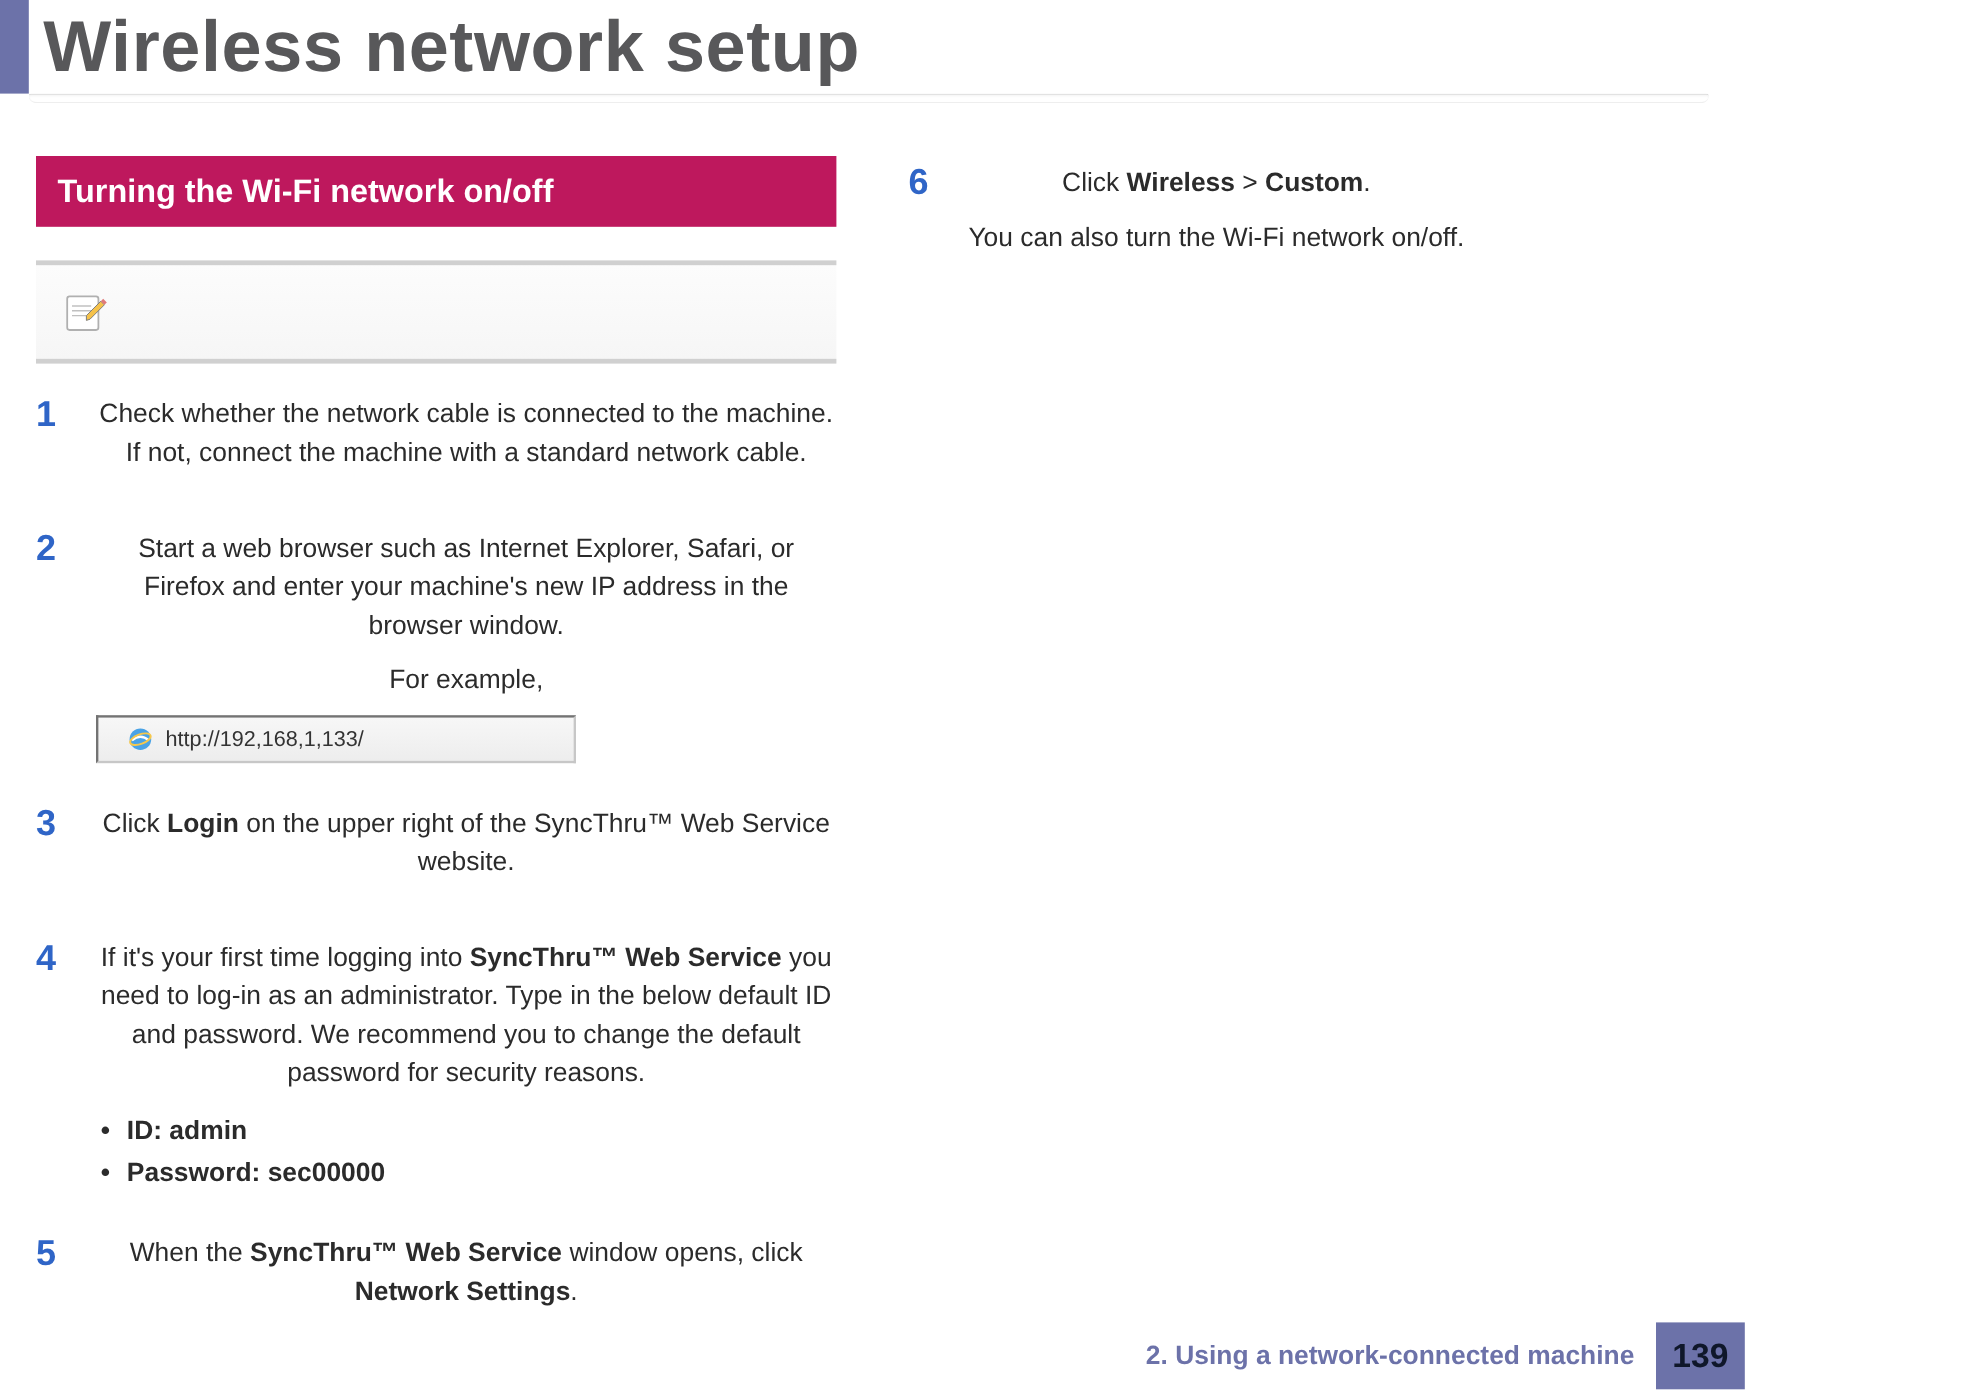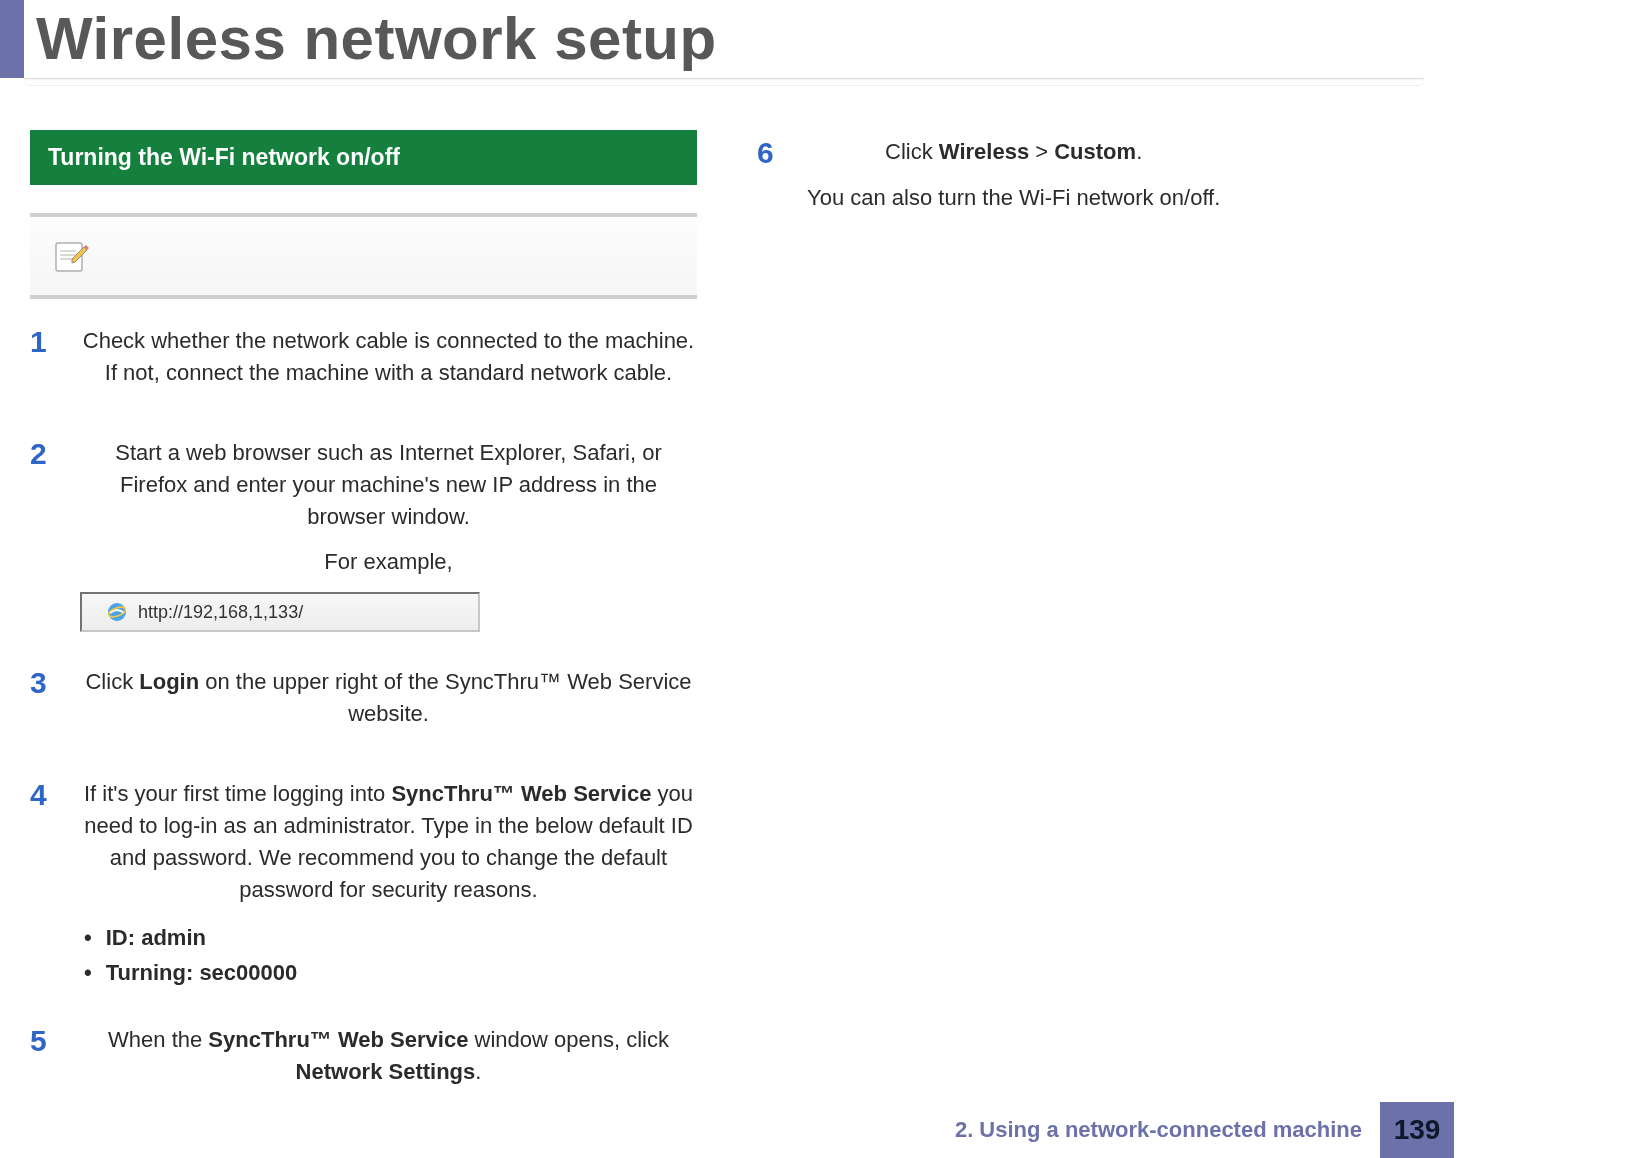--- a/index.html
+++ b/index.html
@@ -8,21 +8,21 @@
 
   .header-band { position: absolute; left: 0; right: 0; top: 0; height: 90px; }
   .header-accent { position: absolute; left: 0; top: 0; width: 24px; height: 78px; background: #6c72a9; }
   .header-title { position: absolute; left: 36px; top: 4px; font-size: 60px; font-weight: 700; color: #58585a; letter-spacing: 0.5px; }
   .header-bottom-line { position: absolute; left: 24px; right: 30px; top: 78px; height: 8px; background: #fff; border-top: 1px solid #d9d9d9; border-bottom: 1px solid #eee; border-radius: 2px 2px 6px 6px; box-shadow: 0 1px 2px rgba(0,0,0,0.05) inset; }
 
   .content { position: absolute; left: 30px; right: 30px; top: 130px; bottom: 90px; }
   .columns { display: flex; gap: 60px; }
   .col { width: 780px; }
 
-  .section-heading { background: #15803d; color: #fff; font-size: 23px; font-weight: 700; padding: 14px 18px; margin-bottom: 28px; }
+  .section-heading { background: #be185d; color: #fff; font-size: 27px; font-weight: 700; padding: 14px 18px; margin-bottom: 28px; }
 
   .note-box { border-top: 4px solid #d0d0d0; border-bottom: 4px solid #d0d0d0; background: linear-gradient(#fcfcfc,#f6f6f6); padding: 18px 20px 20px 20px; margin: 26px 0; display: flex; gap: 16px; line-height: 1.45; font-size: 22px; }
   .note-icon { width: 40px; height: 40px; flex: none; position: relative; }
   .note-icon svg { width: 40px; height: 40px; }
   .note-text b { font-weight: 700; }
 
   .steps { margin-top: 6px; }
   .step { display: flex; gap: 22px; margin-bottom: 34px; font-size: 22px; line-height: 1.45; }
   .step-num { color: #2f65c7; font-weight: 700; font-size: 30px; min-width: 28px; line-height: 1.1; }
   .step-body p { margin-bottom: 14px; text-align: center; }
@@ -98,21 +98,21 @@
             </div>
             <div class="step">
               <div class="step-num">4</div>
               <div class="step-body">
                 <p>If it's your first time logging into <b>SyncThru™ Web Service</b> you need to log-in as an administrator. Type in the below default ID and password. We recommend you to change the default password for security reasons.</p>
                 <ul class="bullets">
                   <li>
                     <span>ID: admin</span>
                   </li>
                   <li>
-                    <span>Turning: sec00000</span>
+                    <span>Password: sec00000</span>
                   </li>
                 </ul>
               </div>
             </div>
             <div class="step">
               <div class="step-num">5</div>
               <div class="step-body">
                 <p>When the <b>SyncThru™ Web Service</b> window opens, click <b>Network Settings</b>.</p>
               </div>
             </div>

